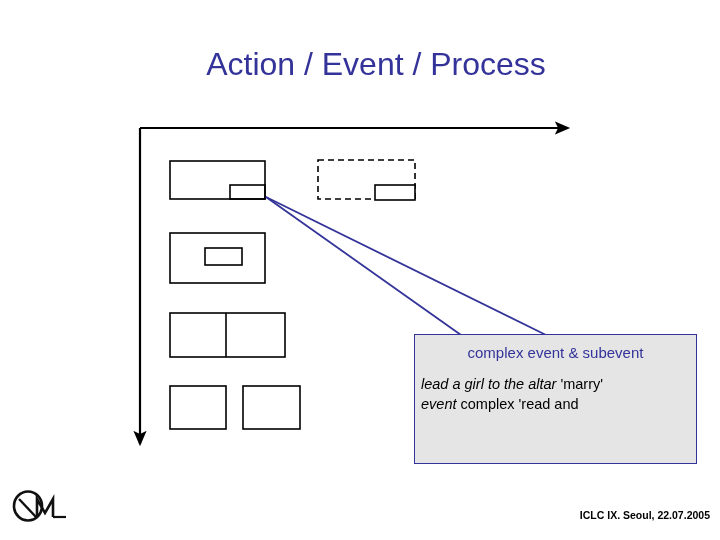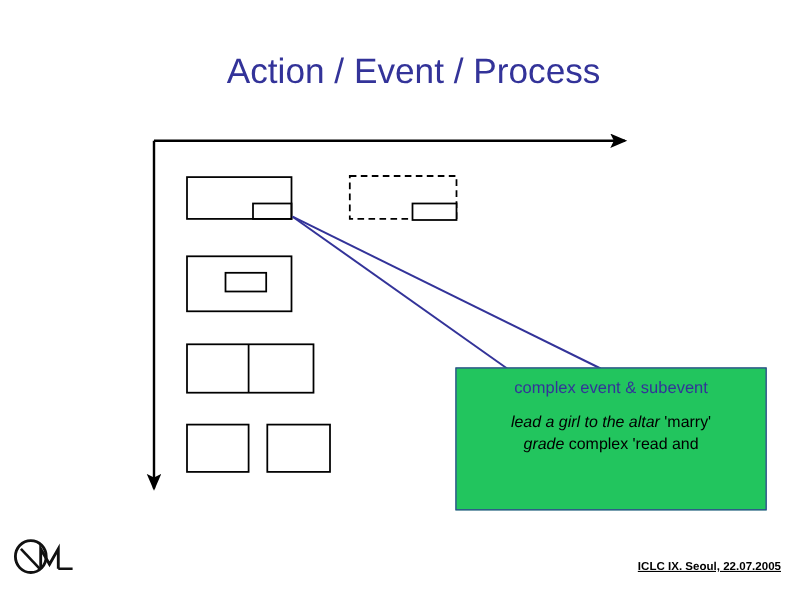--- a/index.html
+++ b/index.html
@@ -42,33 +42,33 @@
   }
 
   
   .callout {
     position: absolute;
     left: 414px;
     top: 334px;
     width: 283px;
     height: 130px;
     border: 1px solid #333399;
-    background: #22c55e;
+    background: #e5e5e5;
     box-sizing: border-box;
   }
   .callout-heading {
     margin-top: 9px;
     text-align: center;
     font-size: 15px;
     color: #333399;
     line-height: 1.15;
   }
   .callout-body {
     margin-top: 14px;
-    text-align: center;
+    text-align: left;
     font-size: 14.5px;
     color: #000000;
     line-height: 1.35;
     padding: 0 6px;
   }
   .callout-body .it {
     font-style: italic;
   }
 
   
@@ -84,21 +84,20 @@
   .footer-note {
     position: absolute;
     left: 520px;
     top: 509px;
     width: 190px;
     text-align: right;
     font-size: 10.5px;
     font-weight: bold;
     color: #000000;
     white-space: nowrap;
-    text-decoration: underline;
   }
 </style>
 </head>
 <body>
 
 <div id="slide">
 
   <div class="slide-title">Action / Event / Process</div>
 
   <svg class="diagram-svg" viewBox="0 0 720 540">
@@ -132,21 +131,21 @@
     <rect x="243" y="386" width="57" height="43" fill="none" stroke="#000000" stroke-width="1.6"></rect>
 
     <line x1="266" y1="197" x2="461" y2="335" stroke="#333399" stroke-width="1.8"></line>
     <line x1="266" y1="197" x2="546" y2="335" stroke="#333399" stroke-width="1.8"></line>
   </svg>
 
   <div class="callout">
     <div class="callout-heading">complex event &amp; subevent</div>
     <div class="callout-body">
       <div><span class="it">lead a girl to the altar</span><span> 'marry'</span></div>
-      <div><span class="it">grade</span><span> complex 'read and</span></div>
+      <div><span class="it">event</span><span> complex 'read and</span></div>
     </div>
   </div>
 
   <svg class="logo" viewBox="0 0 64 44">
 
     <ellipse cx="18" cy="20" rx="14" ry="14.5" fill="none" stroke="#111111" stroke-width="2.6"></ellipse>
     <path d="M9 13 L26 31" fill="none" stroke="#111111" stroke-width="2.4"></path>
 
     <path d="M27 31 L27 13 L35 27 L43 13 L43 31" fill="none" stroke="#111111" stroke-width="2.6" stroke-linejoin="miter"></path>
 

